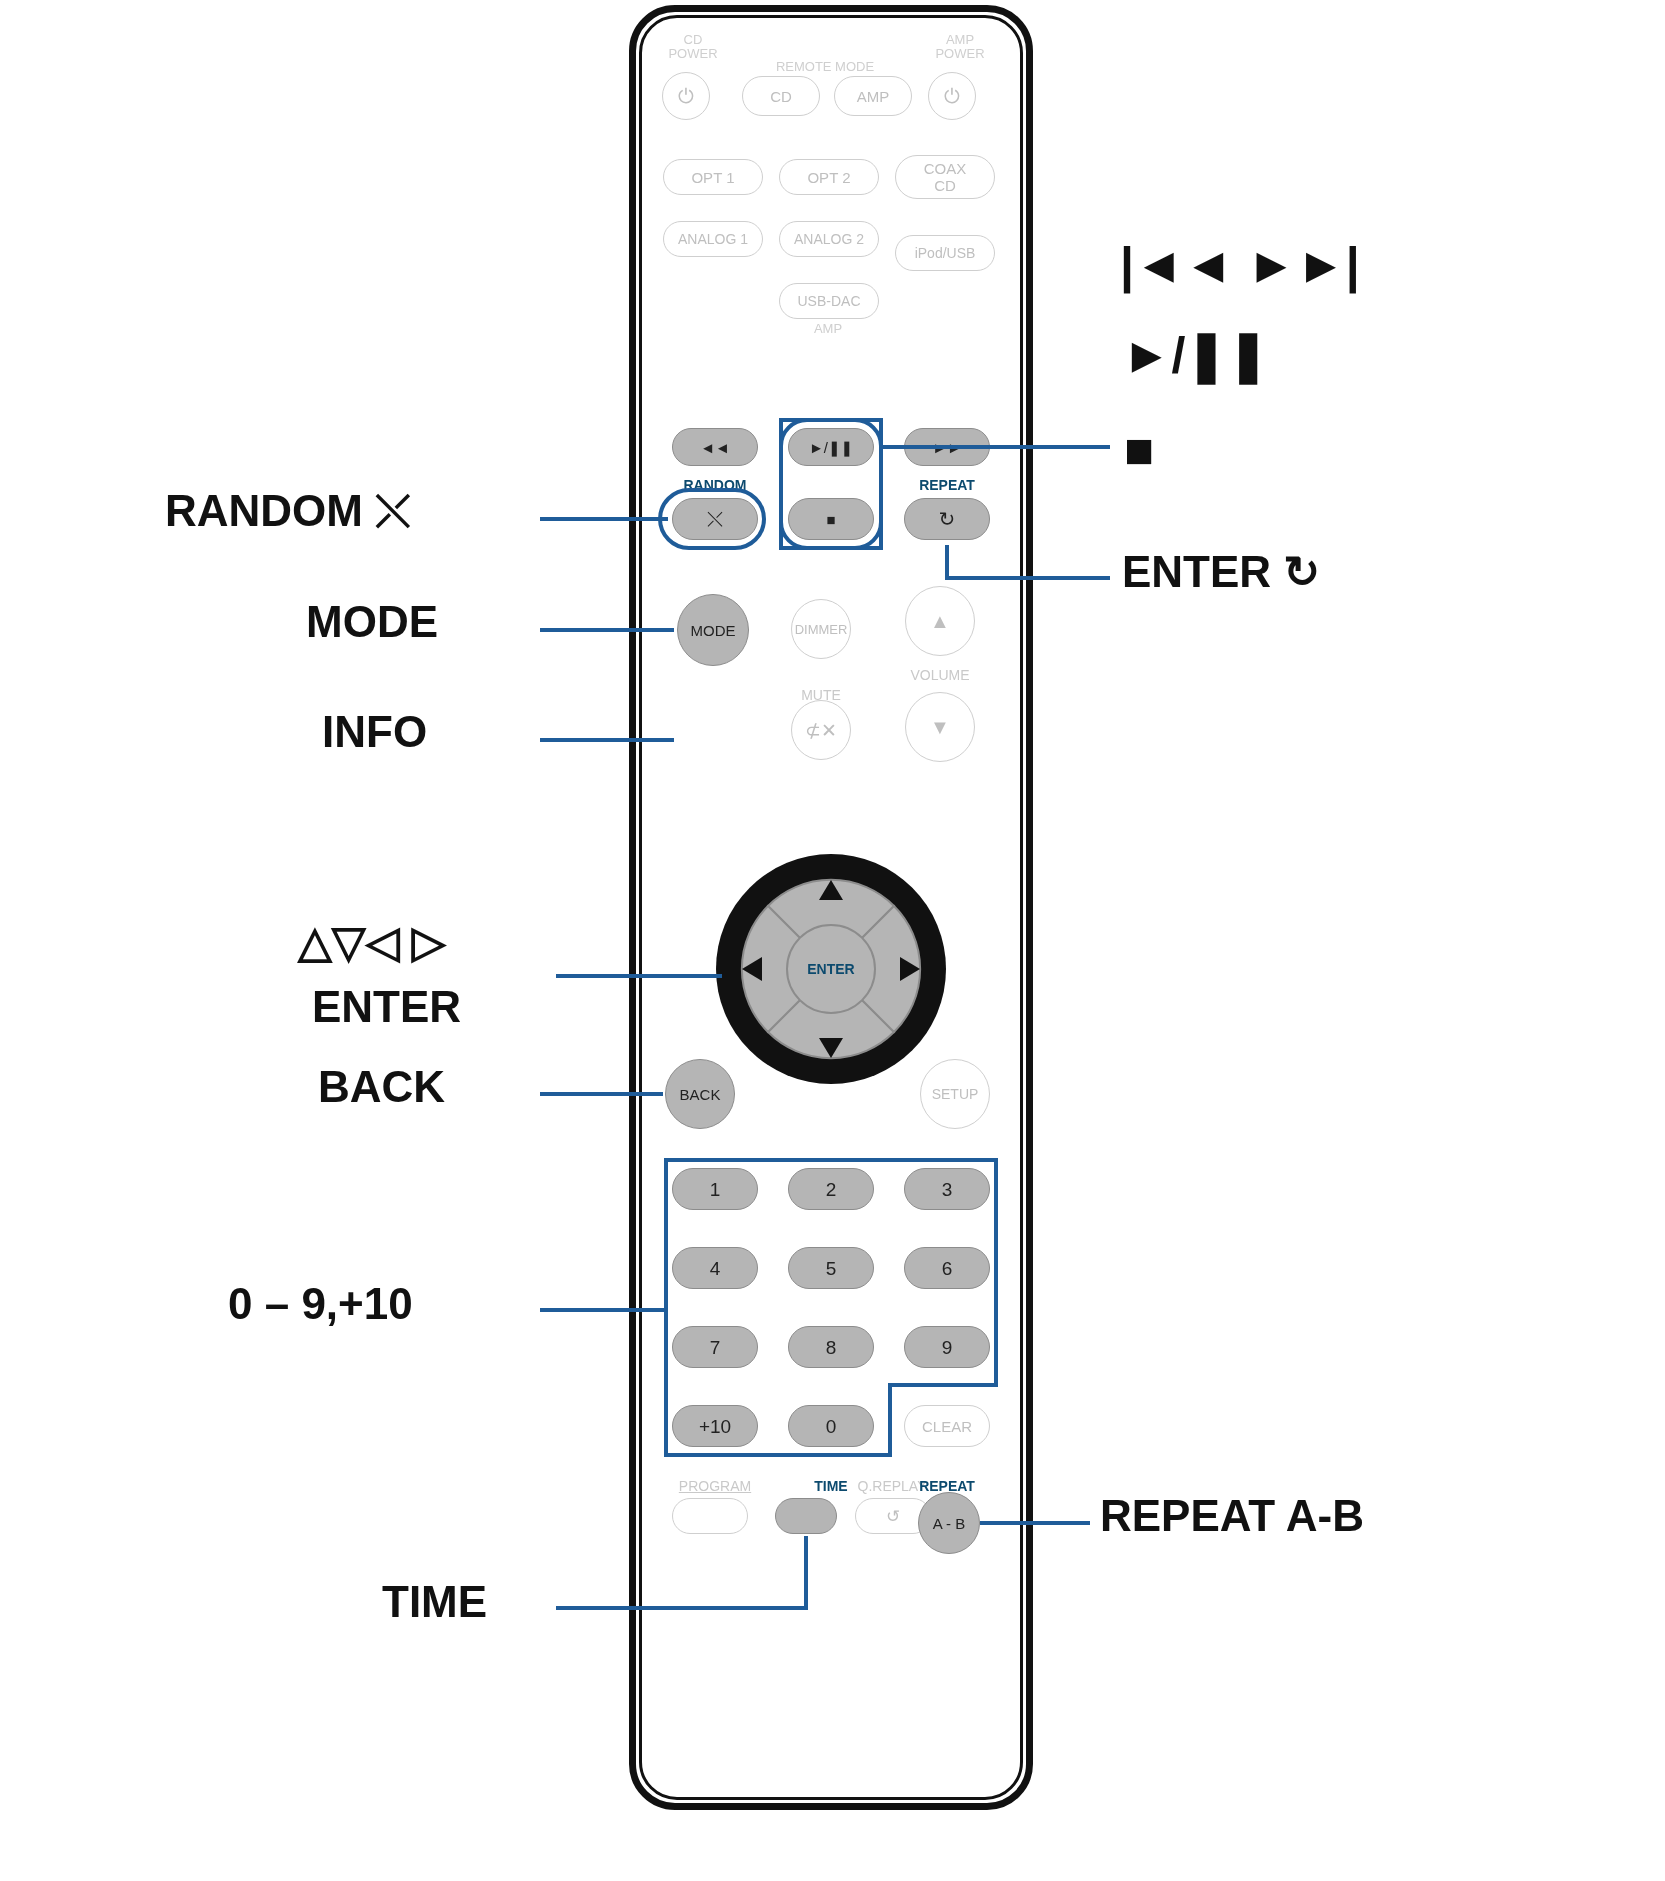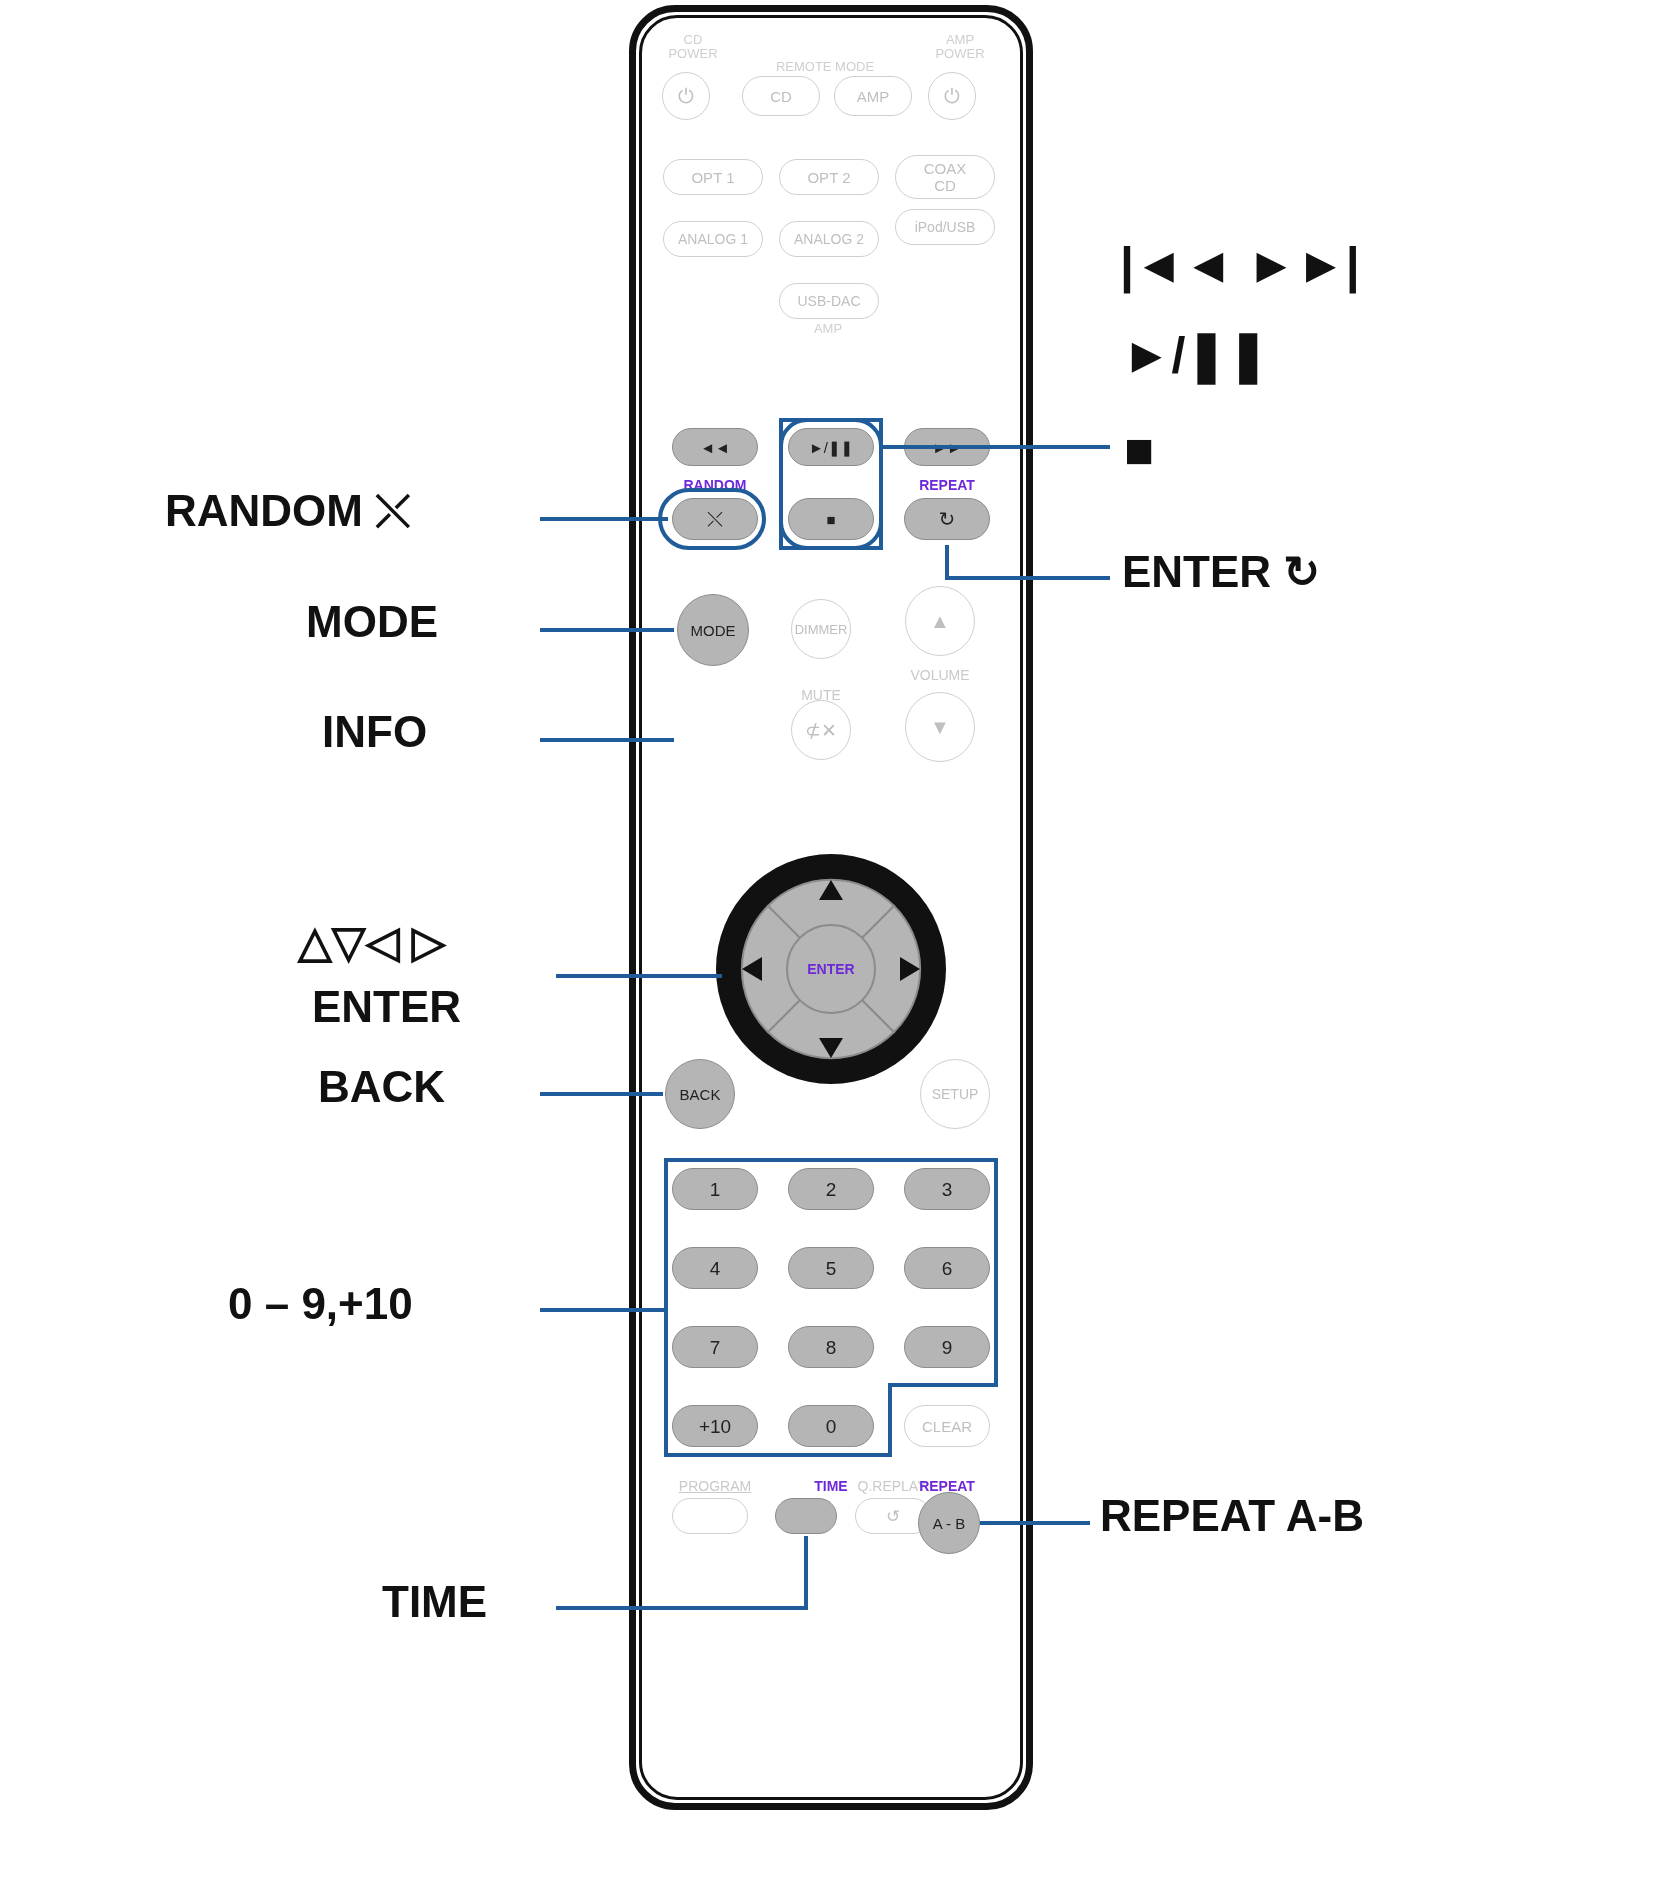--- a/index.html
+++ b/index.html
@@ -13,21 +13,21 @@
     border:3px solid #111;border-radius:38px;background:#fff;box-sizing:border-box;}
 
   
   .btn{position:absolute;box-sizing:border-box;display:flex;align-items:center;justify-content:center;
     color:#222;text-align:center;line-height:1;}
   .grey{background:#b5b5b5;border:1.5px solid #8c8c8c;}
   .ghost{background:#fff;border:1.5px solid #cfcfcf;color:#bfbfbf;}
   .pill{border-radius:999px;}
   .circ{border-radius:50%;}
 
-  .lbl{position:absolute;color:#6d28d9;text-align:center;line-height:1;}
+  .lbl{position:absolute;color:#0c4a6e;text-align:center;line-height:1;}
   .lbl.ghostlbl{color:#c9c9c9;}
 
   
   .callout{position:absolute;font-weight:bold;color:#111;white-space:nowrap;line-height:1;}
 
   
   svg.over{position:absolute;left:0;top:0;width:1665px;height:1881px;pointer-events:none;}
 
   
   .tinylbl{position:absolute;color:#cfcfcf;font-size:13px;line-height:1.05;text-align:center;}
@@ -48,21 +48,21 @@
   <div class="btn ghost pill" style="left:742px;top:76px;width:78px;height:40px;font-size:15px;">CD</div>
   <div class="btn ghost pill" style="left:834px;top:76px;width:78px;height:40px;font-size:15px;">AMP</div>
   <div class="btn ghost circ" style="left:928px;top:72px;width:48px;height:48px;font-size:20px;">⏻</div>
 
   <div class="btn ghost pill" style="left:663px;top:159px;width:100px;height:36px;font-size:15px;">OPT 1</div>
   <div class="btn ghost pill" style="left:779px;top:159px;width:100px;height:36px;font-size:15px;">OPT 2</div>
   <div class="btn ghost pill" style="left:895px;top:155px;width:100px;height:44px;font-size:15px;line-height:1.15;">COAX<br>CD</div>
 
   <div class="btn ghost pill" style="left:663px;top:221px;width:100px;height:36px;font-size:14px;">ANALOG 1</div>
   <div class="btn ghost pill" style="left:779px;top:221px;width:100px;height:36px;font-size:14px;text-align:right;">ANALOG 2</div>
-  <div class="btn ghost pill" style="left:895px;top:209px;width:100px;height:36px;font-size:14px;">iPod/USB</div>
+  <div class="btn ghost pill" style="left:895px;top:235px;width:100px;height:36px;font-size:14px;">iPod/USB</div>
 
   <div class="btn ghost pill" style="left:779px;top:283px;width:100px;height:36px;font-size:14px;">USB-DAC</div>
 
   <div class="tinylbl" style="left:798px;top:322px;width:60px;font-size:13px;">AMP</div>
 
   <div class="btn grey pill" style="left:672px;top:428px;width:86px;height:38px;font-size:15px;">◄◄</div>
   <div class="btn grey pill" style="left:788px;top:428px;width:86px;height:38px;font-size:15px;">►/❚❚</div>
   <div class="btn grey pill" style="left:904px;top:428px;width:86px;height:38px;font-size:15px;">►►</div>
 
   <div class="lbl" style="left:672px;top:478px;width:86px;font-size:14px;font-weight:bold;">RANDOM</div>

